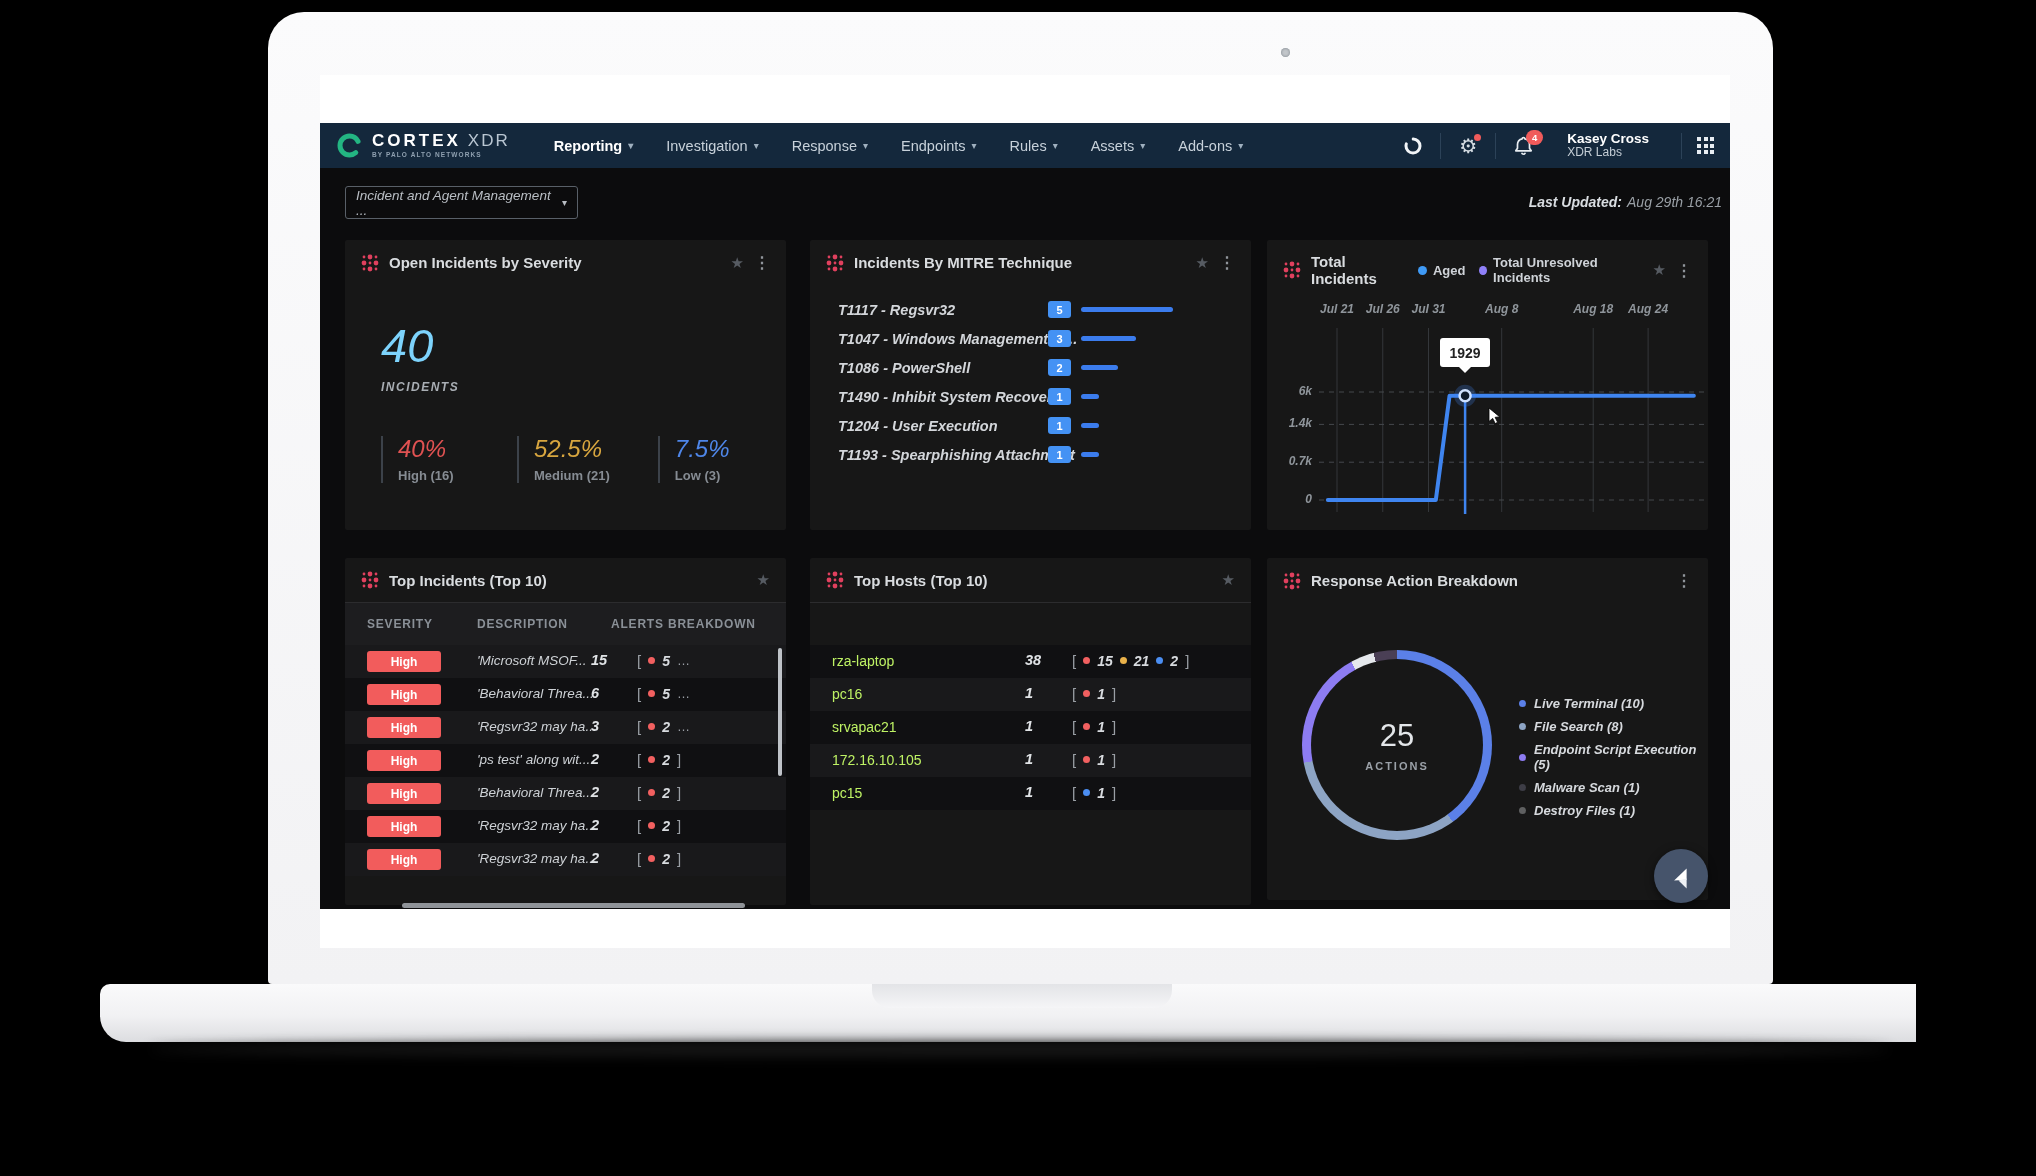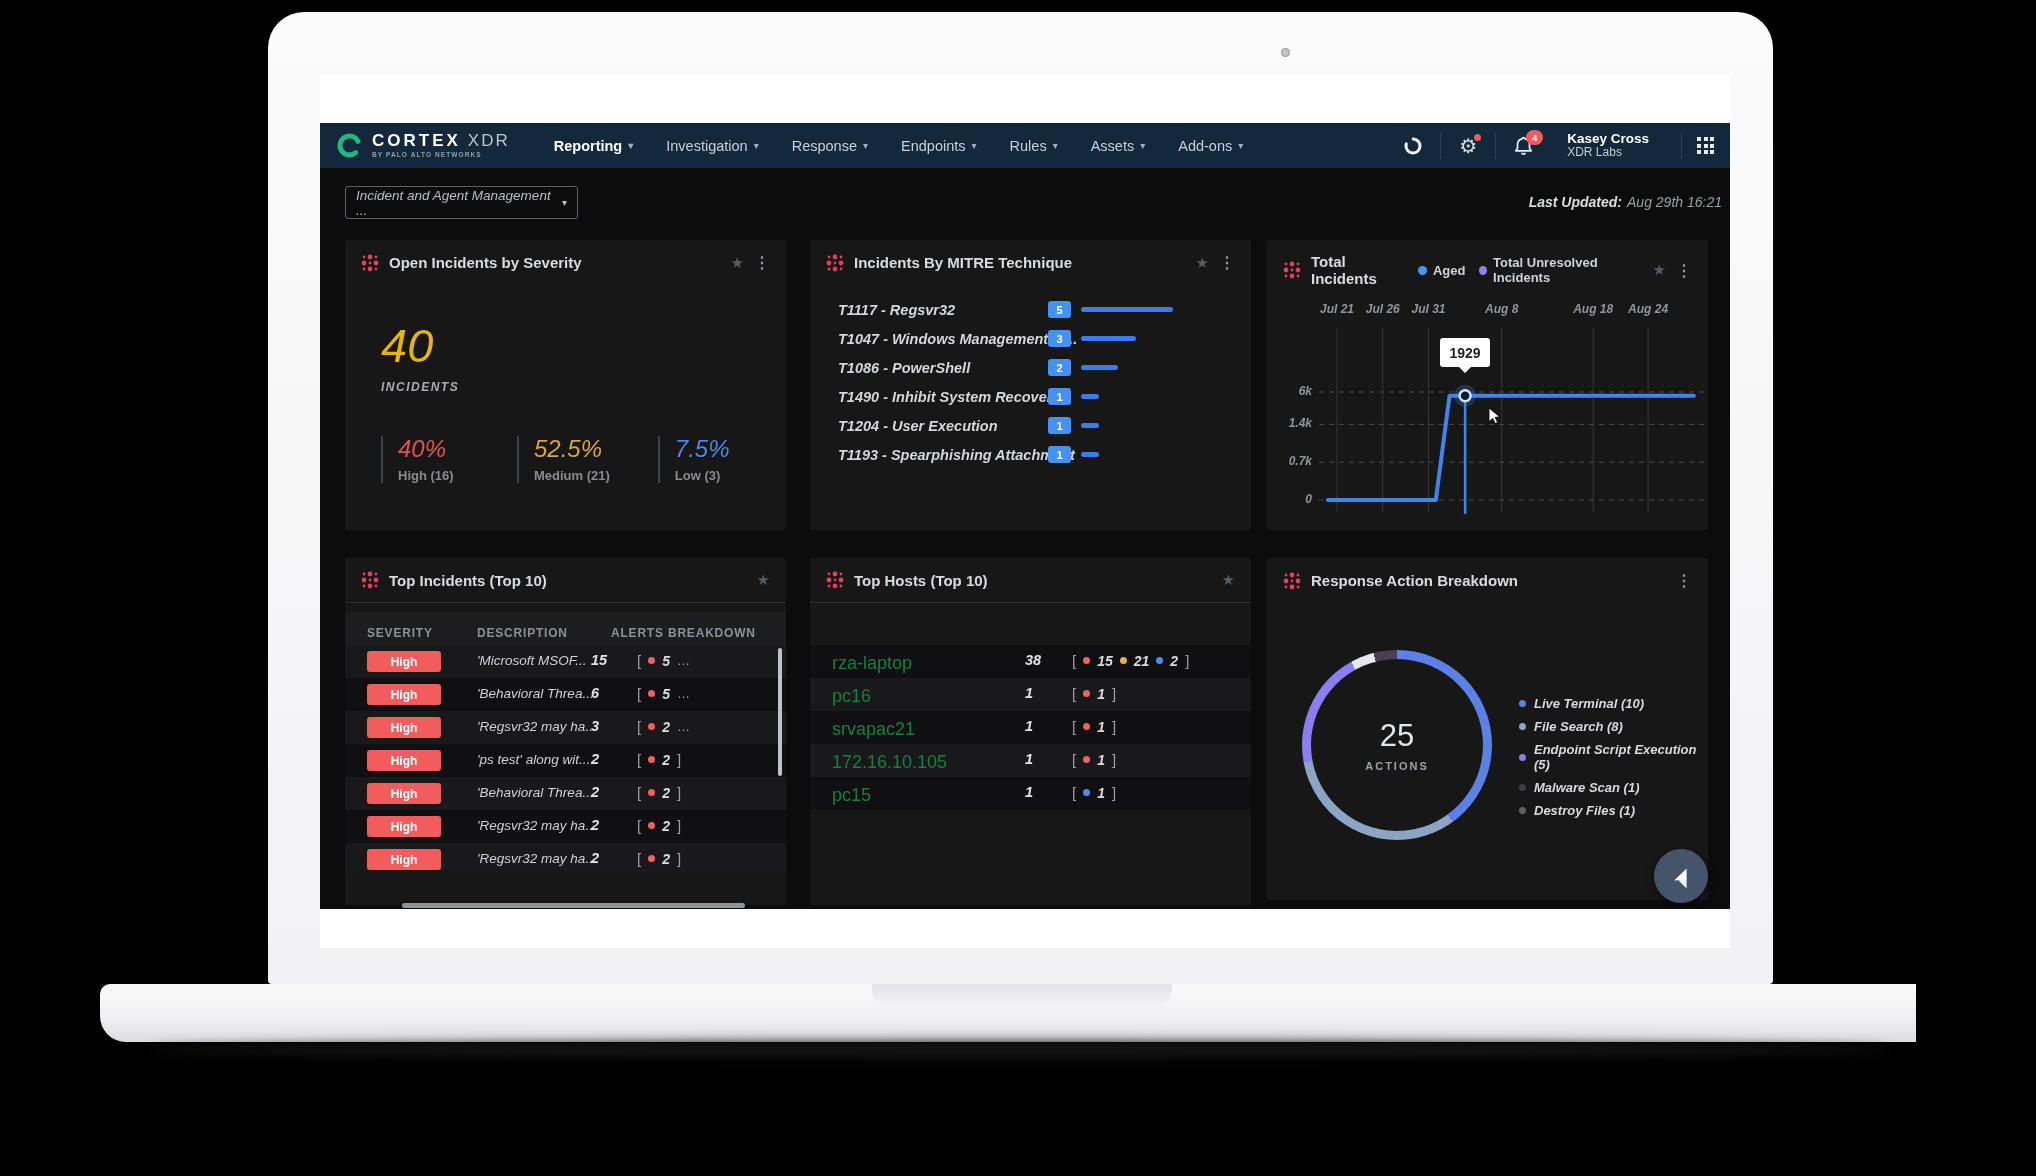--- a/index.html
+++ b/index.html
@@ -66,21 +66,21 @@
   .p5 { left:490px; top:435px; width:441px; height:347px; }
   .p6 { left:947px; top:435px; width:441px; height:342px; }
   .panel-head { display:flex; align-items:center; gap:10px; padding:13px 16px 10px 16px; }
   .panel-title { color:#d9dcdf; font-size:15px; font-weight:bold; }
   .head-spacer { flex:1; }
   .star-icon { color:#565b62; font-size:15px; cursor:pointer; }
   .kebab-icon { color:#90959b; font-size:16px; font-weight:bold; cursor:pointer; letter-spacing:0; }
   .dots-icon { flex:0 0 18px; }
 
   
-  .big-count { position:absolute; left:36px; top:78px; color:#eab308; font-size:47px; font-style:italic; }
+  .big-count { position:absolute; left:36px; top:78px; color:#7dd3fc; font-size:47px; font-style:italic; }
   .big-count-label { position:absolute; left:36px; top:140px; color:#a9aeb4; font-size:12px; font-style:italic; font-weight:bold; letter-spacing:1.5px; }
   .sev-stats { position:absolute; left:36px; top:196px; display:flex; gap:48px; }
   .sev-item { border-left:2px solid #3c424a; padding-left:15px; min-width:88px; }
   .sev-pct { font-size:24px; font-style:italic; line-height:1.1; }
   .sev-label { color:#868c93; font-size:13px; font-weight:bold; margin-top:6px; }
 
   
   .mitre-list { position:absolute; left:28px; top:60px; right:18px; display:flex; flex-direction:column; gap:10px; }
   .mitre-row { display:flex; align-items:center; height:19px; cursor:pointer; }
   .mitre-name { width:210px; color:#d3d6da; font-size:14.5px; font-weight:bold; font-style:italic; white-space:nowrap; }
@@ -95,29 +95,29 @@
   .x-ticks span { position:absolute; transform:translateX(-50%); color:#8f959b; font-size:12px; font-weight:bold; font-style:italic; top:62px; }
   .y-ticks span { position:absolute; right:396px; text-align:right; color:#8f959b; font-size:12px; font-weight:bold; font-style:italic; }
   .ti-svg { position:absolute; left:0; top:80px; }
   .tooltip { position:absolute; left:173px; top:98px; width:50px; height:29px; background:#fff; border-radius:3px;
              display:flex; align-items:center; justify-content:center; color:#222; font-size:14px; font-weight:bold; z-index:3; }
   .tooltip:after { content:""; position:absolute; left:50%; bottom:-6px; margin-left:-6px;
                    border-left:6px solid transparent; border-right:6px solid transparent; border-top:6px solid #fff; }
 
   
   .head-rule { position:absolute; left:0; top:44px; width:100%; height:1px; background:#2c2c2e; }
-  .col-head { position:absolute; left:0; top:54px; width:100%; height:42px; background:#1d1d1f;padding-left:15px; }
+  .col-head { position:absolute; left:0; top:45px; width:100%; height:42px; background:#1d1d1f;padding-left:15px; }
   .col-head span { position:absolute; top:14px; color:#8a9097; font-size:12px; font-weight:bold; letter-spacing:0.8px; }
   .trow { position:absolute; left:0; width:100%; height:33px; cursor:pointer; }
   .trow.odd { background:#19191b; } .trow.even { background:#101012; }
   .sev-badge { position:absolute; left:22px; top:6px; width:74px; height:21px; background:#f25c5c; border-radius:3px;
                color:#fff; font-size:12px; font-weight:bold; display:flex; align-items:center; justify-content:center; }
   .cell-desc { position:absolute; left:132px; top:8px; color:#ced2d6; font-size:13.5px; font-style:italic; white-space:nowrap; }
   .cell-count { position:absolute; top:7px; color:#e0e3e6; font-size:14.5px; font-weight:bold; font-style:italic; }
-  .cell-host { position:absolute; left:22px; top:8px; color:#15803d; font-size:18px; }
+  .cell-host { position:absolute; left:22px; top:8px; color:#bef264; font-size:14px; }
   .breakdown { position:absolute; top:7px; display:flex; align-items:center; gap:7px; }
   .bk-bracket { color:#9a9fa5; font-size:15px; }
   .bk-dot { width:7px; height:7px; border-radius:50%; }
   .bk-val { color:#d8dbdf; font-size:14px; font-weight:bold; font-style:italic; }
   .bk-more { color:#9a9fa5; font-size:13px; letter-spacing:1px; }
   .vscroll { position:absolute; right:4px; top:90px; width:4px; height:128px; background:#bfc3c8; border-radius:2px; cursor:pointer; }
   .hscroll { position:absolute; left:82px; top:780px; width:343px; height:5px; background:#8f9398; border-radius:3px; cursor:pointer; }
 
   
   .donut { position:absolute; left:35px; top:92px; width:190px; height:190px; border-radius:50%; }

